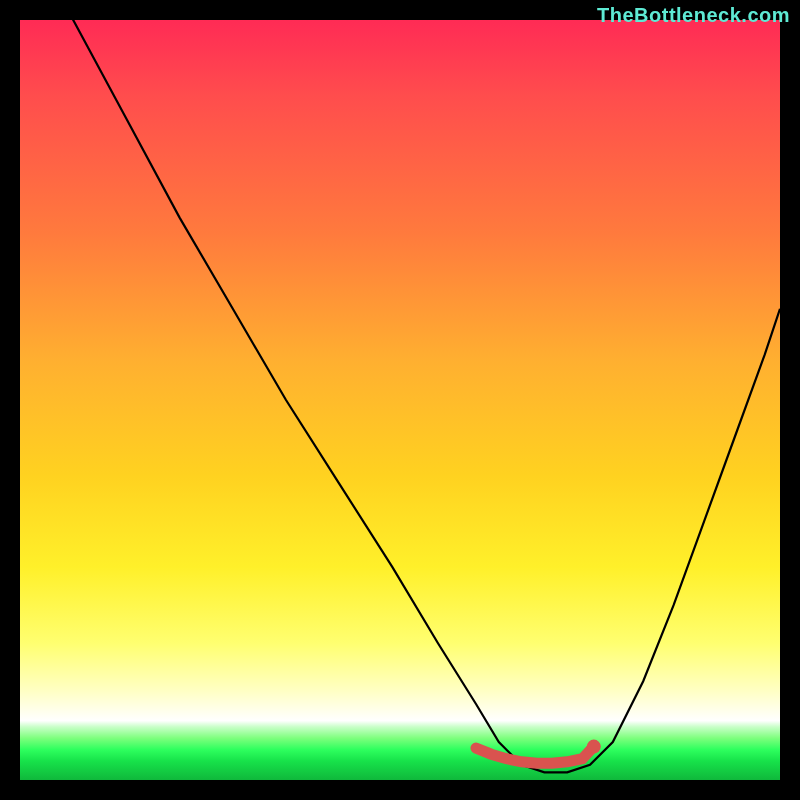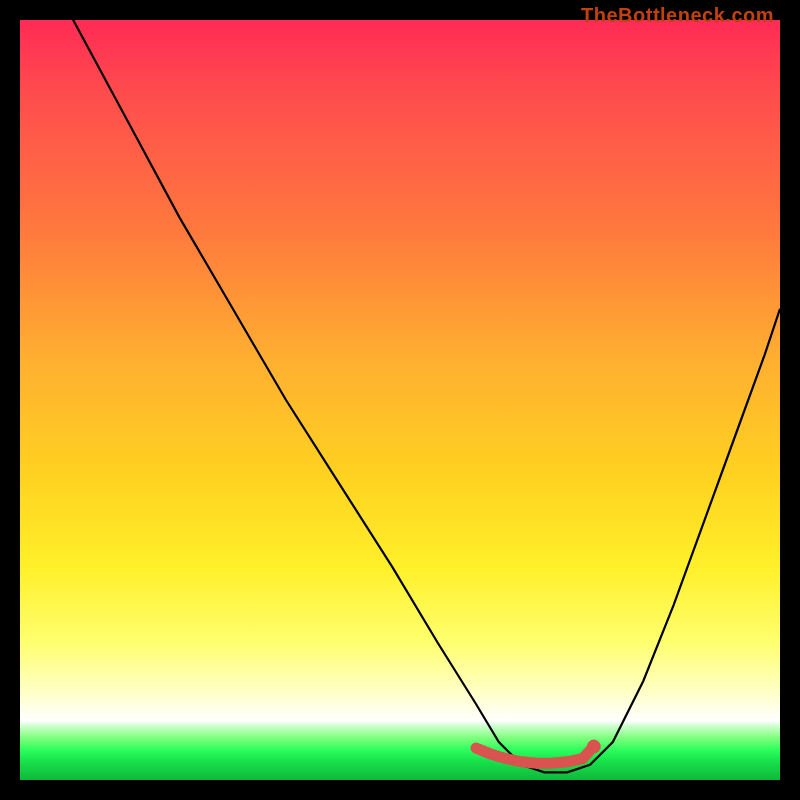--- a/index.html
+++ b/index.html
@@ -25,23 +25,23 @@
       #ffffff 92.2%,
       #c9ffc9 93%,
       #7dff7d 94.5%,
       #2eff5e 96%,
       #17e24a 97.5%,
       #0fb83b 100%);
   }
   svg.curve{position:absolute;inset:0;}
   .watermark{
     position:absolute;
-    top:4px;right:26px;
+    top:4px;right:10px;
     font:600 20px Arial,Helvetica,sans-serif;
-    color:#c2410c;
+    color:#5eead4;
     letter-spacing:0.5px;
     user-select:none;
   }
 </style>
 </head>
 <body>
 
 <div class="frame">
   <div class="plot-area">
     <div class="gradient"></div>

